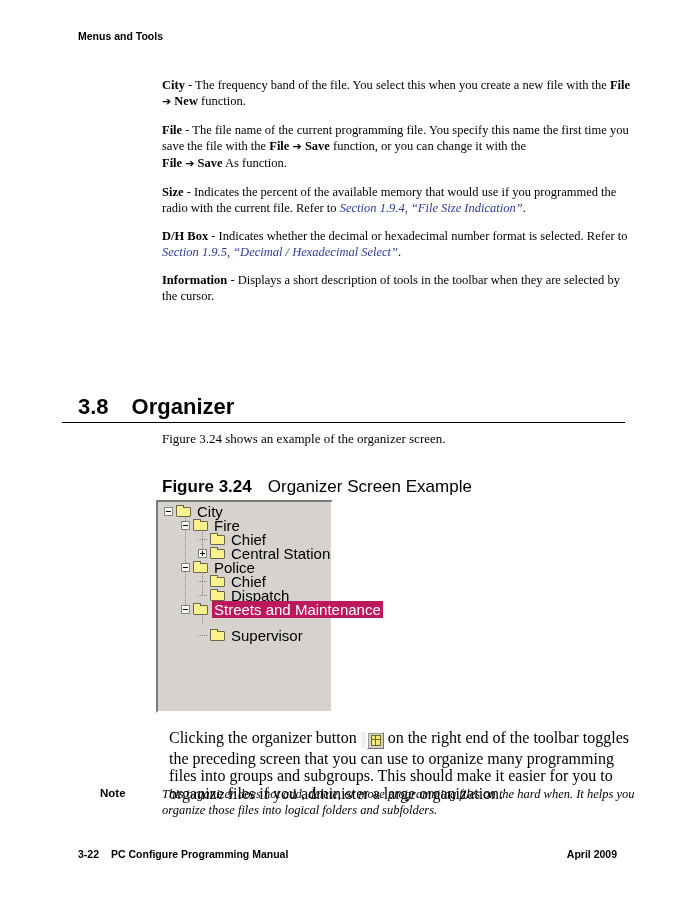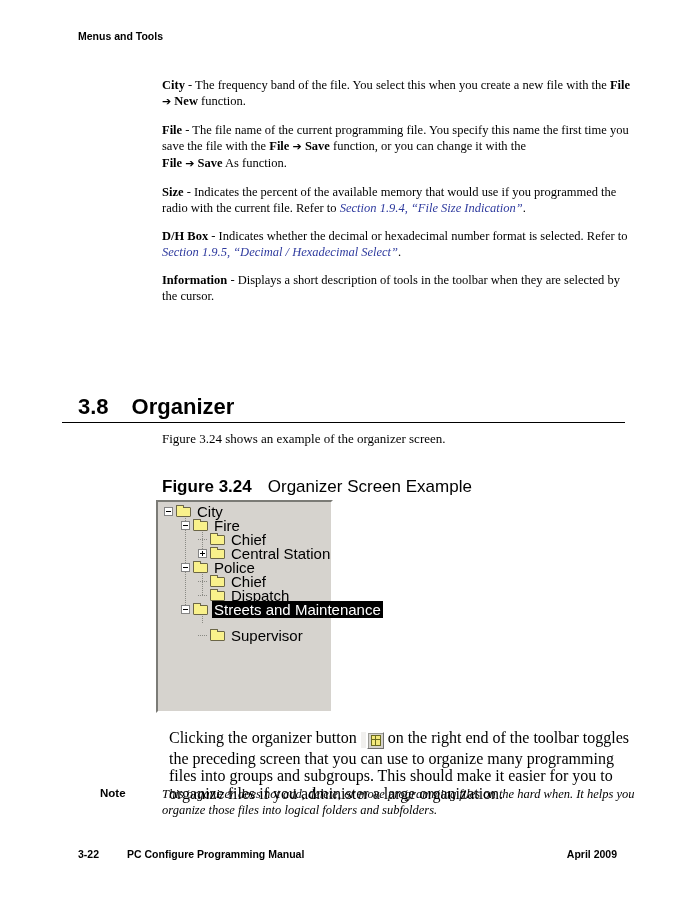--- a/index.html
+++ b/index.html
@@ -56,21 +56,21 @@
     border:1px solid;border-color:#ffffff #6f6f6f #6f6f6f #ffffff;box-shadow:1px 1px 0 #9a9a94 inset;}
   .icon-grid{position:absolute;left:3px;top:2px;width:8px;height:9px;background:#f3e97c;border:1px solid #6b6b1e;}
   .icon-grid::before{content:"";position:absolute;left:0;right:0;top:3px;border-top:1px solid #6b6b1e;}
   .icon-grid::after{content:"";position:absolute;top:0;bottom:0;left:3px;border-left:1px solid #6b6b1e;}
 
   .note-label{position:absolute;left:100px;top:787px;font-size:11.5px;font-weight:bold;}
   .note-text{position:absolute;left:162px;top:786px;width:474px;font-size:12.5px;line-height:16px;font-style:italic;}
 
   .footer{position:absolute;left:78px;top:848px;width:539px;display:flex;justify-content:space-between;
     font-size:10.5px;font-weight:bold;}
-  .footer-left span + span{margin-left:28px;}
+  .footer-left span + span{margin-left:12px;}
 </style>
 </head>
 <body>
 
 <div class="header sans">Menus and Tools</div>
 
 <div class="body-paragraphs">
     <p><span class="seg-bold">City</span><span class="seg-normal"> - The frequency band of the file. You select this when you create a new file with the </span><span class="seg-bold">File </span><span class="seg-arrow">➔</span><span class="seg-bold"> New</span><span class="seg-normal"> function.</span></p>
     <p><span class="seg-bold">File</span><span class="seg-normal"> - The file name of the current programming file. You specify this name the first time you save the file with the </span><span class="seg-bold">File </span><span class="seg-arrow">➔</span><span class="seg-bold"> Save</span><span class="seg-normal"> function, or you can change it with the</span><br><span class="seg-bold">File </span><span class="seg-arrow">➔</span><span class="seg-bold"> Save</span><span class="seg-normal"> As function.</span></p>
     <p><span class="seg-bold">Size</span><span class="seg-normal"> - Indicates the percent of the available memory that would use if you programmed the radio with the current file. Refer to </span><span class="seg-link" style="color: rgb(46, 58, 158);">Section 1.9.4, “File Size Indication”</span><span class="seg-normal">.</span></p>
@@ -125,21 +125,21 @@
       <span class="tree-label">Chief</span>
     </div>
     <div class="tree-row" style="top: 86px; left: 40px;">
       <span class="stub"></span>
       <span class="folder" style="background: rgb(249, 241, 139);"></span>
       <span class="tree-label">Dispatch</span>
     </div>
     <div class="tree-row" style="top: 100px; left: 23px;">
       <span class="expander"></span>
       <span class="folder" style="background: rgb(249, 241, 139);"></span>
-      <span class="tree-label selected" style="background: #000000; color: rgb(255, 255, 255);">Streets and Maintenance</span>
+      <span class="tree-label selected" style="background: #be185d; color: rgb(255, 255, 255);">Streets and Maintenance</span>
     </div>
     <div class="tree-row" style="top: 114px; left: 40px; margin-top: 12px;">
       <span class="stub"></span>
       <span class="folder" style="background: rgb(249, 241, 139);"></span>
       <span class="tree-label">Supervisor</span>
     </div>
   </div>
 
 <p class="after-figure"><span class="seg-normal">Clicking the organizer button </span><span class="orgbtn-wrap"><span class="orgbtn-sep"></span><span class="orgbtn"><span class="icon-grid"></span></span></span><span class="seg-normal"> on the right end of the toolbar toggles the preceding screen that you can use to organize many programming files into groups and subgroups. This should make it easier for you to organize files if you administer a large organization.</span></p>
 

